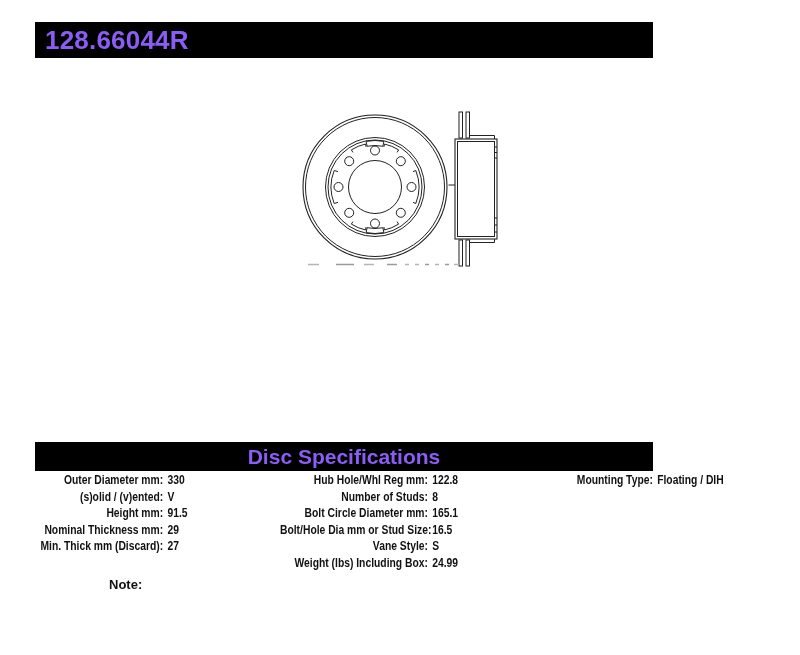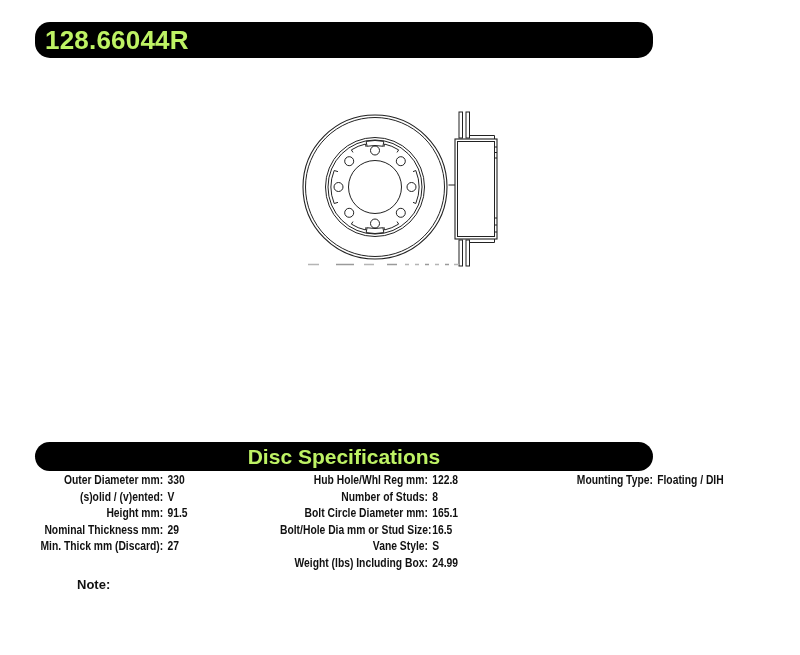--- a/index.html
+++ b/index.html
@@ -1,39 +1,39 @@
 <!DOCTYPE html>
 <html><head>
 <meta charset="utf-8">
 <style>
   html,body{margin:0;padding:0;background:#ffffff;}
   body{width:800px;height:655px;position:relative;font-family:"Liberation Sans",sans-serif;overflow:hidden;}
 
-  .black-bar{position:absolute;left:35px;width:618px;background:#000000;color:#bef264;
-             display:flex;align-items:center;box-sizing:border-box;border-radius:15px;}
+  .black-bar{position:absolute;left:35px;width:618px;background:#000000;color:#8b5cf6;
+             display:flex;align-items:center;box-sizing:border-box;}
   #header-bar{top:22px;height:36px;justify-content:space-between;padding:0 10px;}
   #header-bar .bar-text{font-size:26px;font-weight:bold;letter-spacing:0.2px;white-space:nowrap;}
 
   #spec-banner{top:442px;height:29px;justify-content:center;}
   #spec-banner .bar-text{font-size:21px;font-weight:bold;text-align:center;}
 
   #drawing{position:absolute;left:290px;top:92px;width:270px;height:185px;}
 
   .spec-col{position:absolute;top:472px;transform:scaleX(0.86);transform-origin:0 0;}
   #spec-col-1{left:35px;}
   #spec-col-2{left:280px;}
   #spec-col-3{left:560px;}
   .spec-row{display:flex;line-height:16.6px;font-size:12px;font-weight:bold;color:#111;white-space:nowrap;}
   .spec-label{display:inline-block;text-align:right;flex:0 0 auto;}
   #spec-col-1 .spec-label{width:149px;}
   #spec-col-2 .spec-label{width:172px;}
   #spec-col-3 .spec-label{width:108px;}
   .spec-value{margin-left:5px;}
 
-  #note{position:absolute;left:77px;top:577px;font-size:13px;font-weight:bold;color:#111;text-align:center;}
+  #note{position:absolute;left:109px;top:577px;font-size:13px;font-weight:bold;color:#111;text-align:center;}
 
   svg .ln{stroke:#222;fill:none;stroke-width:1;}
   svg .ln2{stroke:#222;fill:none;stroke-width:1.1;}
   svg .faint{stroke:#b5b5b5;stroke-width:1.6;}
   svg .faint2{stroke:#9a9a9a;stroke-width:1.6;}
 </style>
 </head>
 <body>
 
 <div class="black-bar" id="header-bar">

